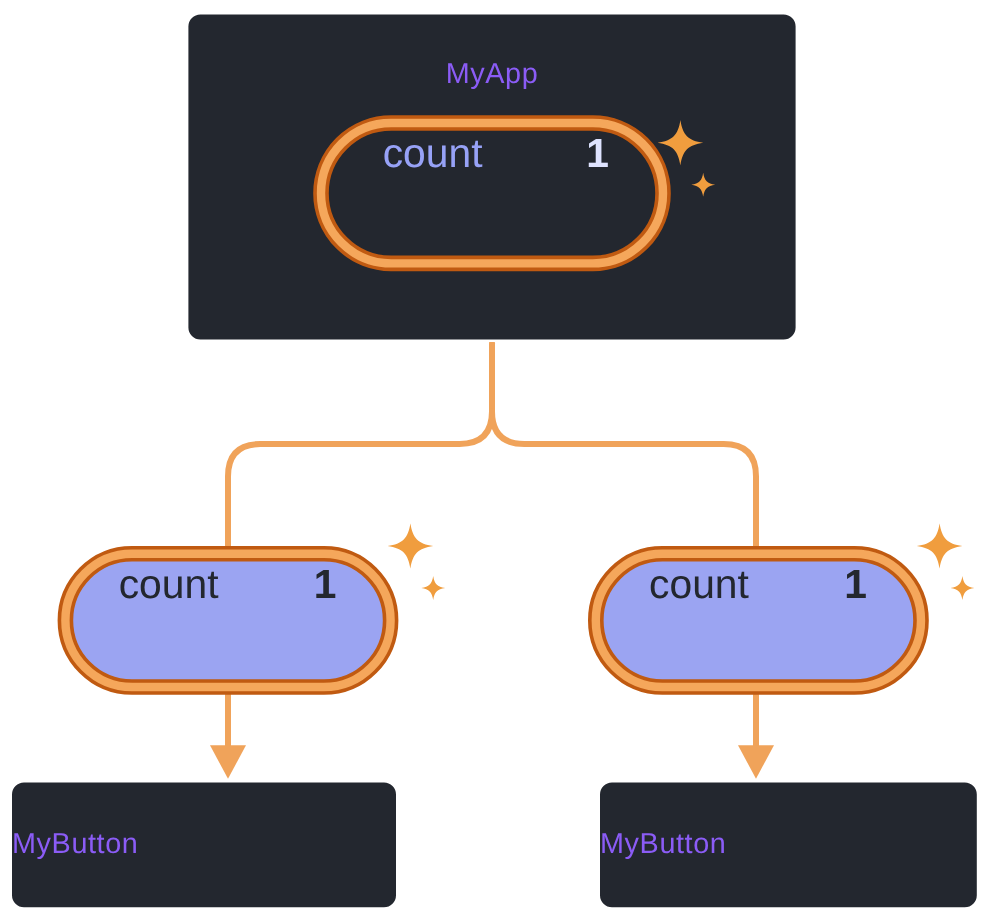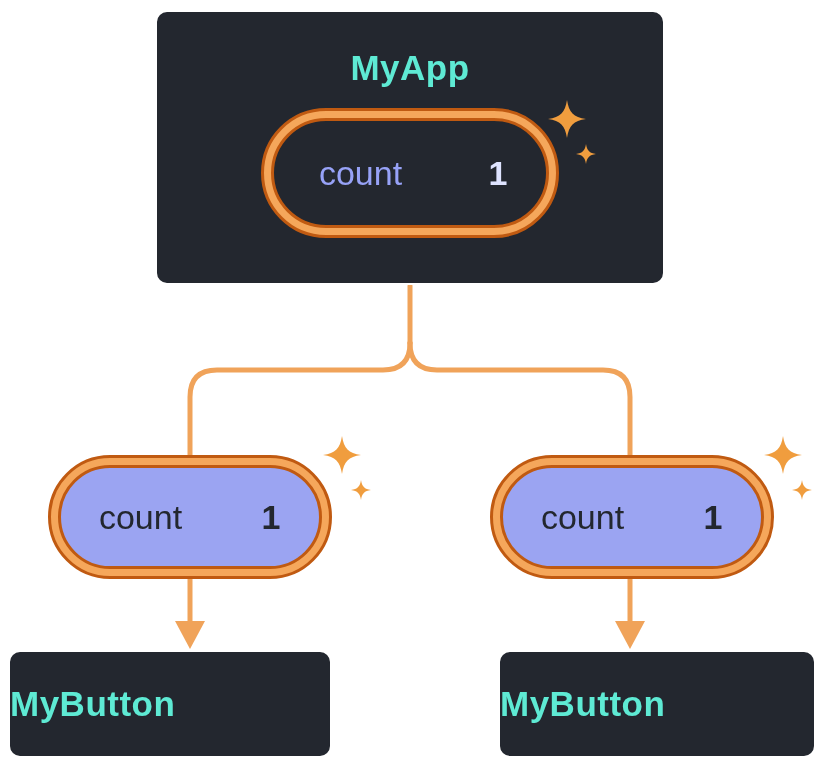--- a/index.html
+++ b/index.html
@@ -12,35 +12,35 @@
   .connectors { position:absolute; left:0; top:0; z-index:0; }
   .connectors path { stroke:#f0a35a; stroke-width:5; fill:none; stroke-linecap:round; }
   .connectors polygon { fill:#f0a35a; }
 
   
   .node {
     position:absolute; background:#23272f; border:2px solid #ffffff;
     border-radius:12px; box-sizing:border-box; z-index:1;
     display:flex; align-items:center; justify-content:flex-start;
   }
-  .node-title { color:#5eead4; font-size:35px; font-weight:700; letter-spacing:0.5px; }
+  .node-title { color:#8b5cf6; font-size:24px; font-weight:400; letter-spacing:0.5px; }
 
   #myapp { left:155px; top:10px; width:510px; height:275px;
            flex-direction:column; justify-content:flex-start; padding-top:36px; gap:20px; }
   #mybutton-left  { left:8px;   top:650px; width:324px; height:108px; }
   #mybutton-right { left:498px; top:650px; width:318px; height:108px; }
 
   
   .pill {
     border-radius:999px; background:#f5a75b; border:3px solid #c05a11;
     padding:7px; box-sizing:border-box; z-index:1;
   }
   .pill-inner {
     height:100%; border-radius:999px; border:3px solid #c05a11;
-    box-sizing:border-box; display:flex; align-items:center; overflow:hidden;
+    box-sizing:border-box; display:flex; align-items:flex-start; overflow:hidden;
   }
   .pill-name  { flex:1; display:flex; align-items:center; justify-content:center; font-size:34px; }
   .pill-divider { width:3px; }
   .pill-value { width:96px; display:flex; align-items:center; justify-content:center;
                 font-size:34px; font-weight:700; }
 
   
   .state-pill { position:relative; width:298px; height:130px; }
   .state-pill .pill-inner   { background:#23272f; }
   .state-pill .pill-name    { color:#97a2f7; }

